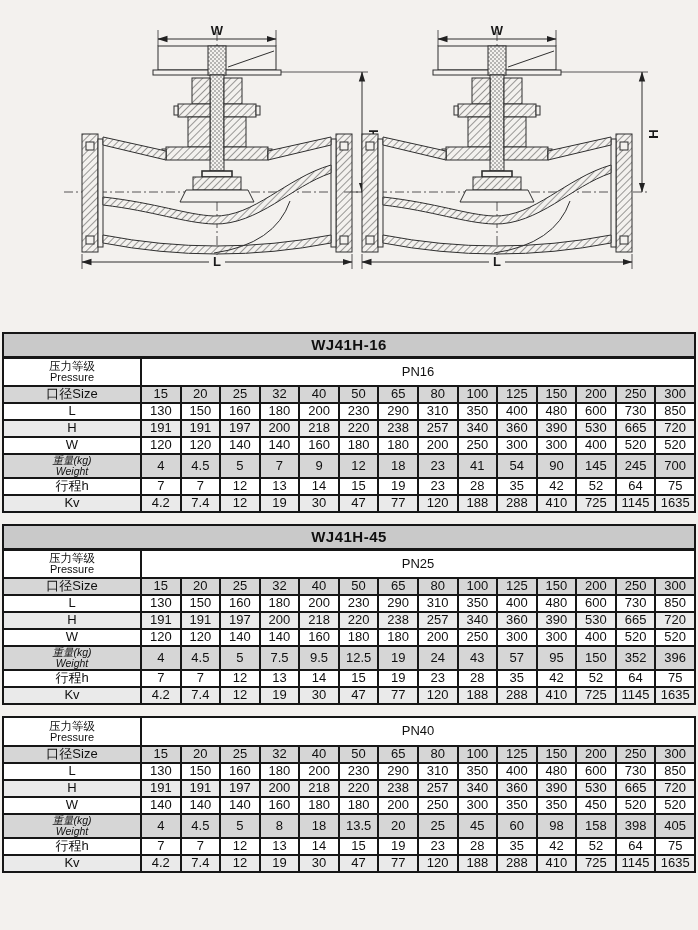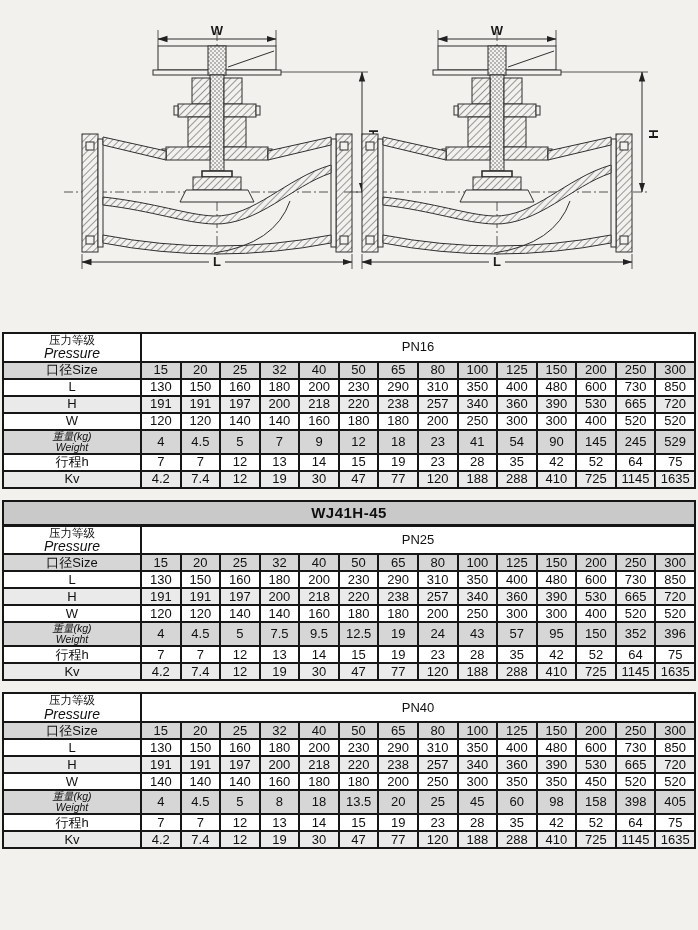--- a/index.html
+++ b/index.html
@@ -44,21 +44,21 @@
   table.spec .title-cell {
     background:#c9c9c9;
     font-weight:bold;
     font-size:15px;
     height:24px;
     border-bottom:3px solid #161616;
     letter-spacing:.5px;
   }
   table.spec .pressure-label-cell { height:29px; }
   table.spec .pressure-label-cell .cn { font-size:11.5px; line-height:1.05; }
-  table.spec .pressure-label-cell .en { font-size:14px; line-height:1.05;font-style:italic; }
+  table.spec .pressure-label-cell .en { font-size:11px; line-height:1.05; }
   table.spec .two-line div { font-size:10.5px; line-height:1.05;font-style:italic; }
   table.spec tbody tr:nth-child(odd) td { background:#d6d6d6; }
   table.spec tbody tr:nth-child(4n+3) td { background:#eaeaea; }
   col.c-label { width:138px; }
 </style>
 </head>
 <body>
 
 <div class="drawings">
   <svg width="698" height="332" viewBox="0 0 698 332">
@@ -191,20 +191,23 @@
 
 <div class="tables-area">
 
   <table class="spec">
     <colgroup>
         <col class="c-label">
         <col span="14">
       </colgroup>
     <thead>
       <tr>
+        <td colspan="15" class="title-cell">WJ41H-16</td>
+      </tr>
+      <tr>
         <td class="pressure-label-cell">
           <div class="cn">压力等级</div>
           <div class="en">Pressure</div>
         </td>
         <td colspan="14">PN16</td>
       </tr>
     </thead>
     <tbody>
         <tr>
           <td>口径Size</td>
@@ -285,21 +288,21 @@
           <td>7</td>
           <td>9</td>
           <td>12</td>
           <td>18</td>
           <td>23</td>
           <td>41</td>
           <td>54</td>
           <td>90</td>
           <td>145</td>
           <td>245</td>
-          <td>529</td>
+          <td>700</td>
         </tr>
         <tr>
           <td>行程h</td>
           <td>7</td>
           <td>7</td>
           <td>12</td>
           <td>13</td>
           <td>14</td>
           <td>15</td>
           <td>19</td>

